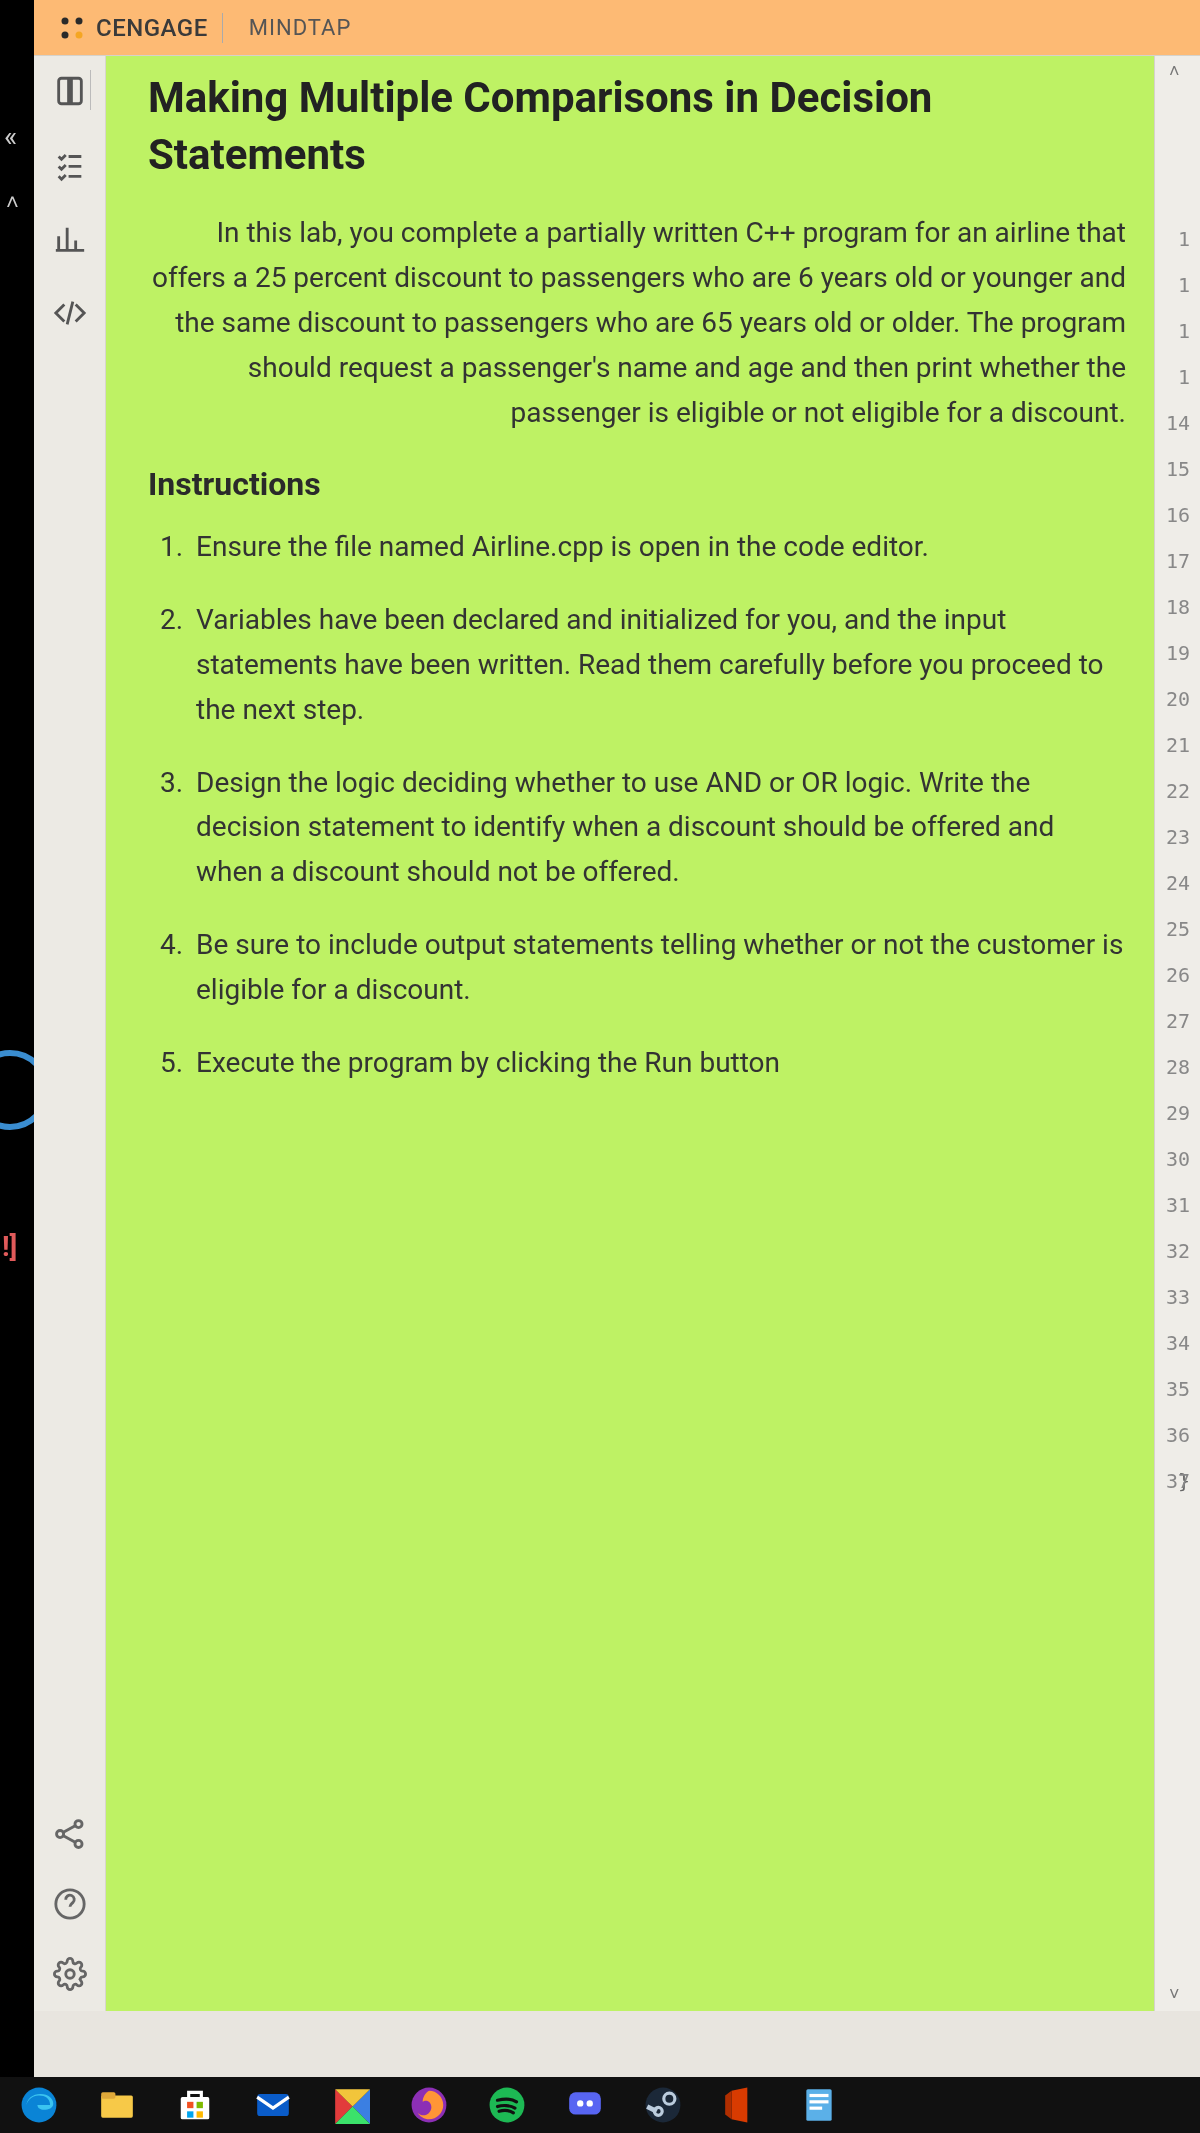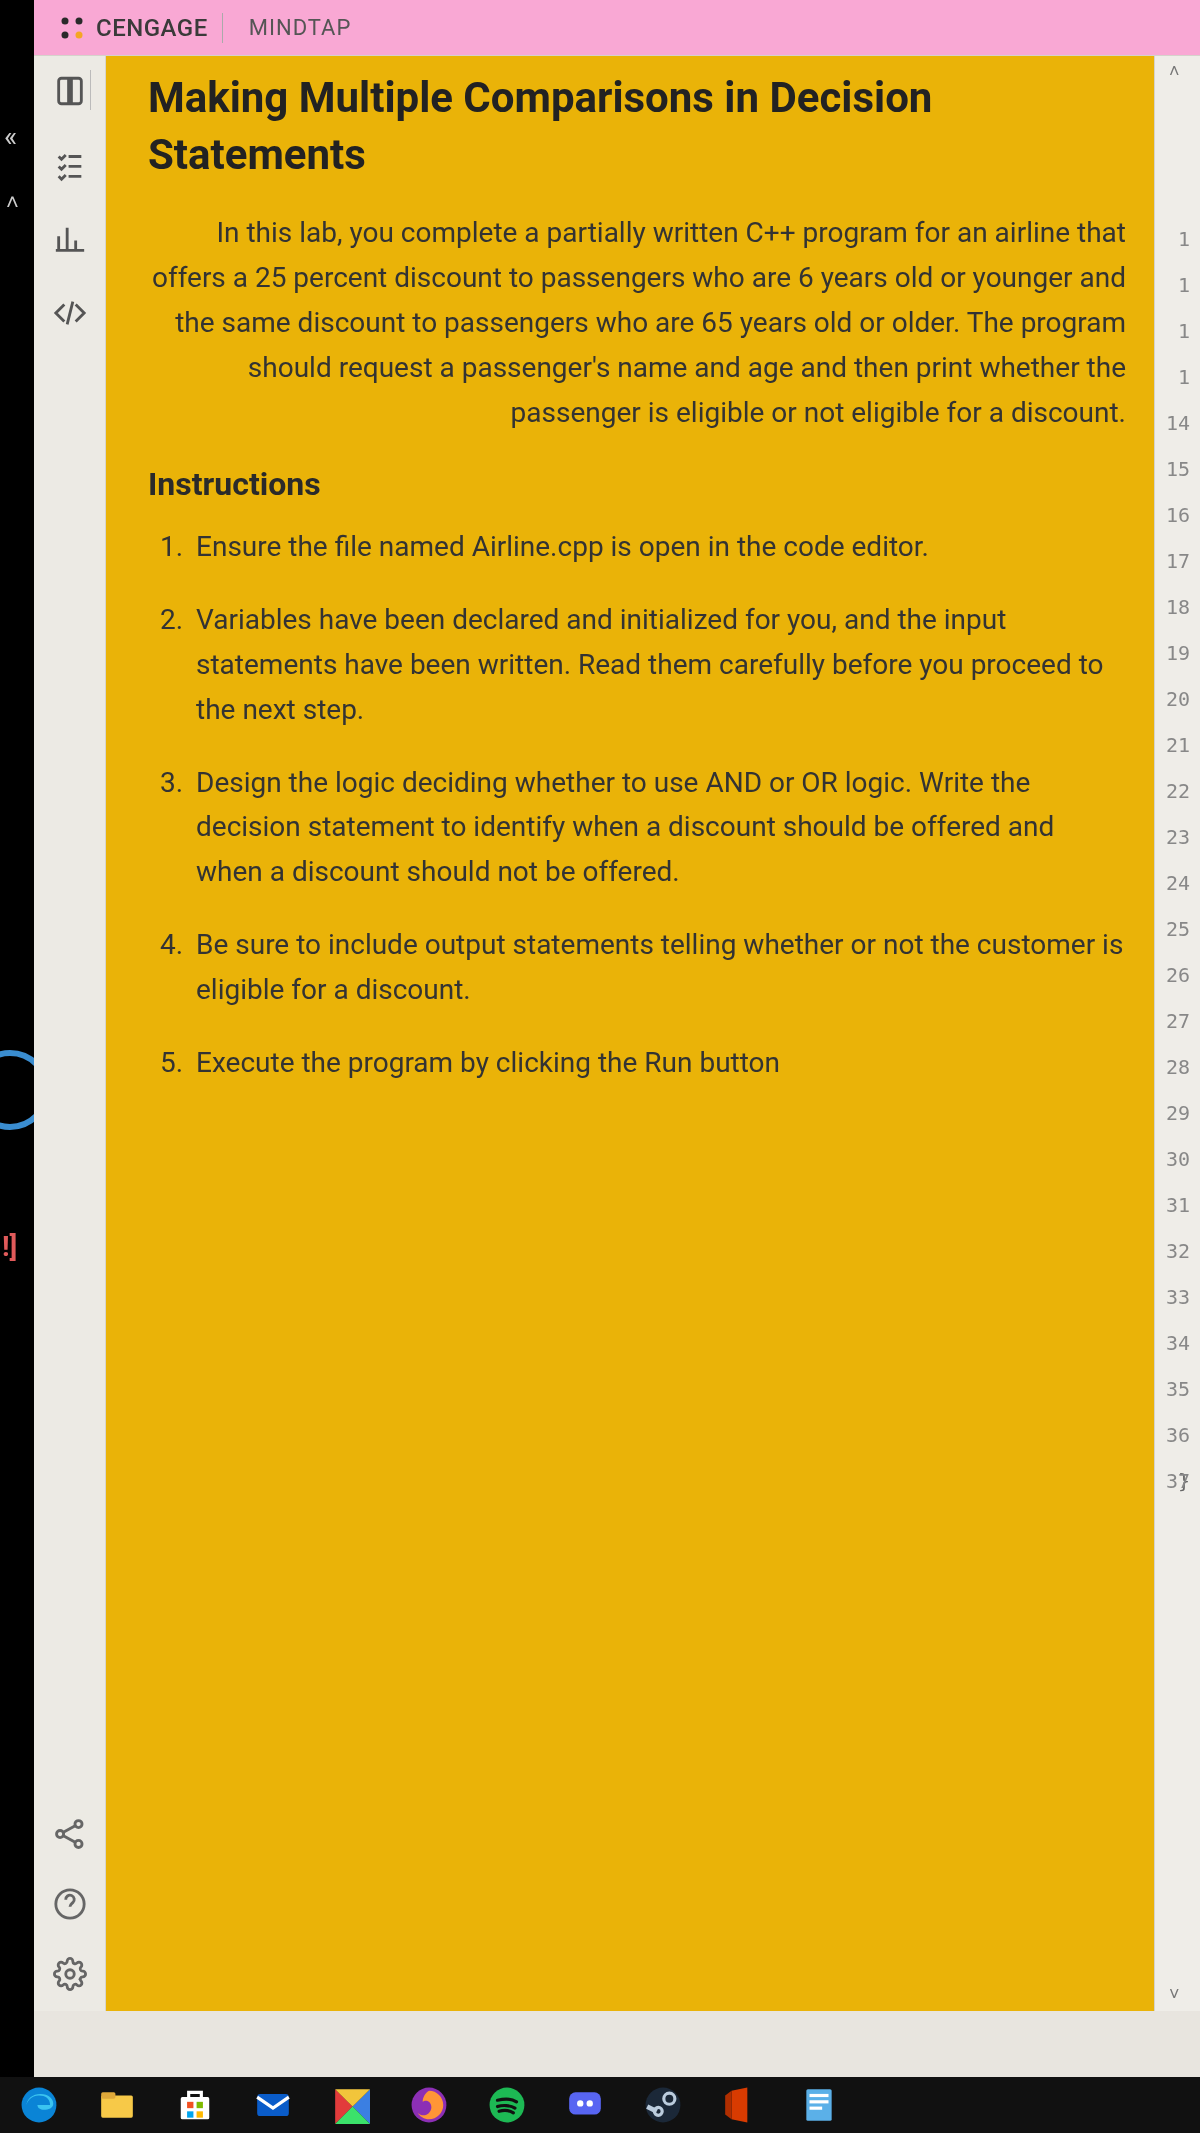--- a/index.html
+++ b/index.html
@@ -37,21 +37,21 @@
   font-size: 28px;
   font-weight: bold;
 }
 .app-window {
   position: absolute;
   left: 34px; top: 0;
   right: 0; bottom: 56px;
   background: #e8e5df;
 }
 .brand-bar {
-  background: #f9a8d4;
+  background: #fdba74;
   height: 56px;
   display: flex;
   align-items: center;
   padding-left: 24px;
   border-bottom: 1px solid #d5d2cb;
 }
 .brand-logo {
   width: 28px; height: 28px;
   margin-right: 10px;
   position: relative;
@@ -116,21 +116,21 @@
 .left-rail .bottom-icons {
   position: absolute;
   bottom: 20px;
   display: flex;
   flex-direction: column;
   gap: 36px;
   align-items: center;
 }
 .content-col {
   flex: 1;
-  background: #eab308;
+  background: #bef264;
   display: flex;
   position: relative;
 }
 .instructions-panel {
   flex: 1;
   padding: 8px 28px 20px 42px;
   overflow: hidden;
 }
 .page-title {
   font-size: 42px;

